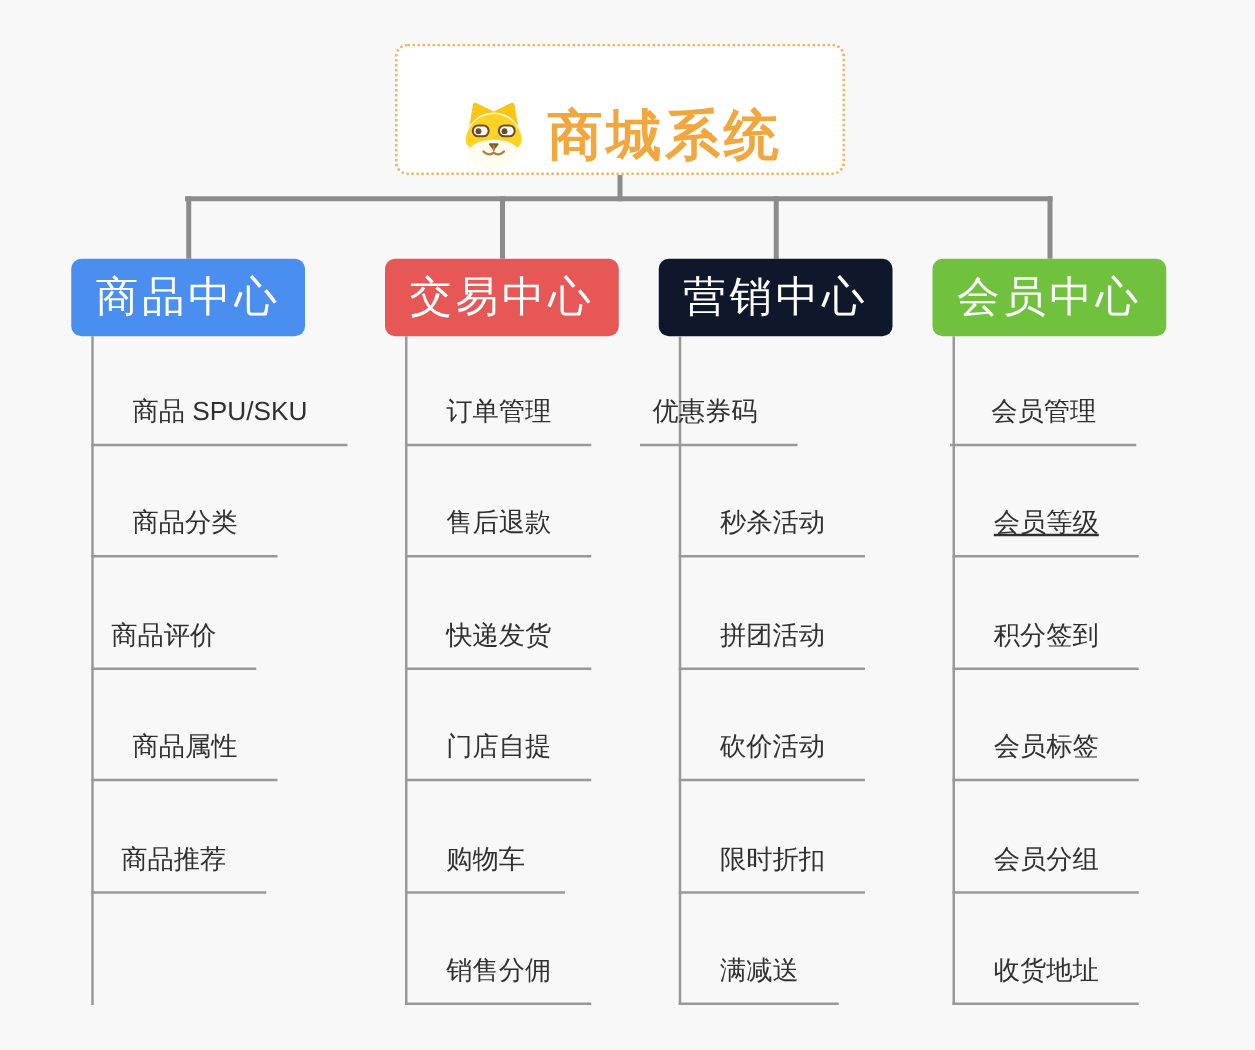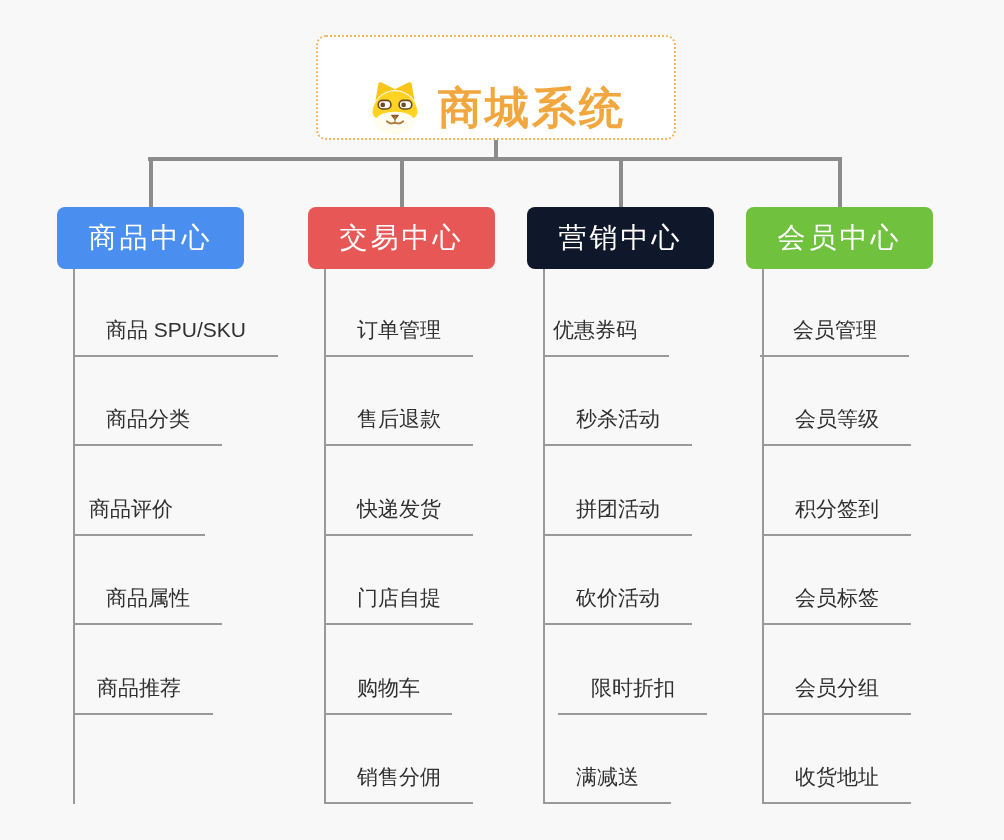--- a/index.html
+++ b/index.html
@@ -24,21 +24,21 @@
     border:2px dotted #F3B45C;border-radius:10px;
     display:flex;align-items:flex-end;justify-content:center;gap:14px;
   }
   #root-title{
     font-size:44px;font-weight:600;letter-spacing:3px;color:#F2A73E;
     white-space:nowrap;
   }
   .branch-box{
     position:absolute;top:207px;width:187px;height:62px;
     border-radius:8px;display:flex;align-items:center;justify-content:center;
-    color:#FFFFFF;font-size:28px;letter-spacing:3px;white-space:nowrap;
+    color:#FFFFFF;font-size:34px;letter-spacing:3px;white-space:nowrap;
   }
   .trunk{
     position:absolute;top:269px;width:2px;height:535px;background:#999999;
   }
   .child-node{
     position:absolute;
     padding:0 32px 11px 33px;
     border-bottom:2px solid #999999;
     font-size:21px;line-height:29px;color:#303030;
     white-space:nowrap;
@@ -89,28 +89,28 @@
     <div class="trunk" style="left: 324px;"></div>
     <div class="child-node" style="left: 324px; top: 315px;">订单管理</div>
     <div class="child-node" style="left: 324px; top: 404px;">售后退款</div>
     <div class="child-node" style="left: 324px; top: 494px;">快递发货</div>
     <div class="child-node" style="left: 324px; top: 583px;">门店自提</div>
     <div class="child-node" style="left: 324px; top: 673px;">购物车</div>
     <div class="child-node" style="left: 324px; top: 762px;">销售分佣</div>
     <div class="line drop" style="left: 619px;"></div>
     <div class="branch-box" style="left: 527px; background: #0f172a;">营销中心</div>
     <div class="trunk" style="left: 543px;"></div>
-    <div class="child-node" style="left: 543px; top: 315px; padding-left: 10px;">优惠券码</div>
+    <div class="child-node" style="left: 512px; top: 315px; padding-left: 10px;">优惠券码</div>
     <div class="child-node" style="left: 543px; top: 404px;">秒杀活动</div>
     <div class="child-node" style="left: 543px; top: 494px;">拼团活动</div>
     <div class="child-node" style="left: 543px; top: 583px;">砍价活动</div>
-    <div class="child-node" style="left: 558px; top: 673px;">限时折扣</div>
+    <div class="child-node" style="left: 543px; top: 673px;">限时折扣</div>
     <div class="child-node" style="left: 543px; top: 762px;">满减送</div>
     <div class="line drop" style="left: 838px;"></div>
     <div class="branch-box" style="left: 746px; background: rgb(111, 193, 62);">会员中心</div>
     <div class="trunk" style="left: 762px;"></div>
     <div class="child-node" style="left: 760px; top: 315px;">会员管理</div>
-    <div class="child-node" style="left: 762px; top: 404px;">会员等级</div>
+    <div class="child-node" style="left: 762px; top: 404px; text-decoration: underline;">会员等级</div>
     <div class="child-node" style="left: 762px; top: 494px;">积分签到</div>
     <div class="child-node" style="left: 762px; top: 583px;">会员标签</div>
     <div class="child-node" style="left: 762px; top: 673px;">会员分组</div>
     <div class="child-node" style="left: 762px; top: 762px;">收货地址</div>
   </div>
 
 </body></html>

